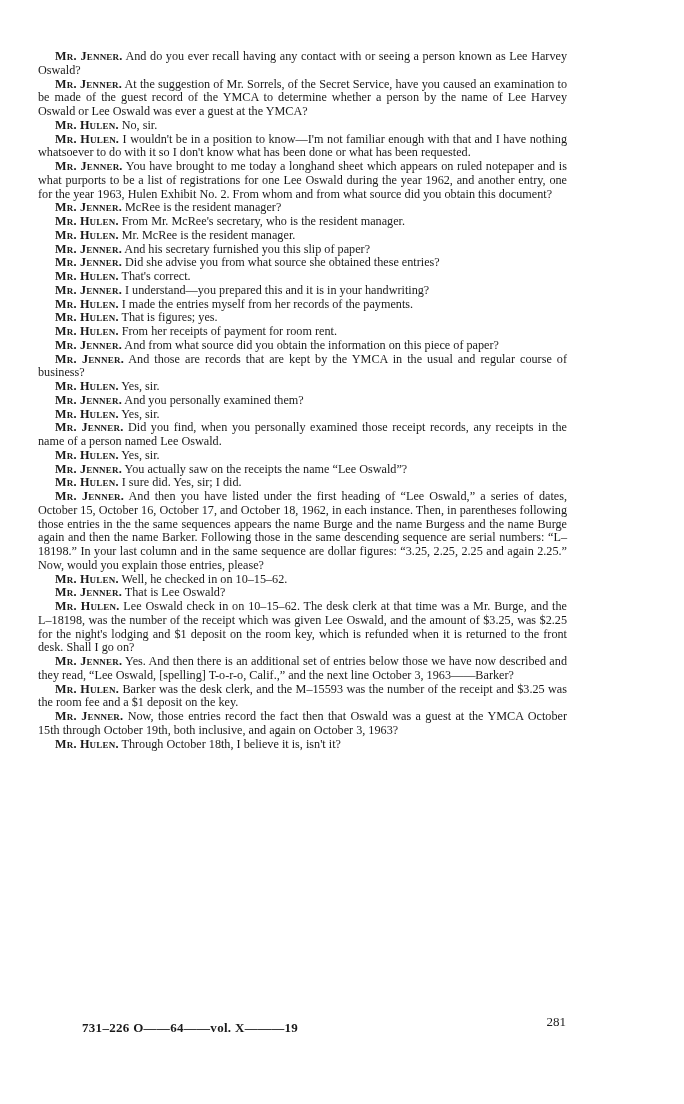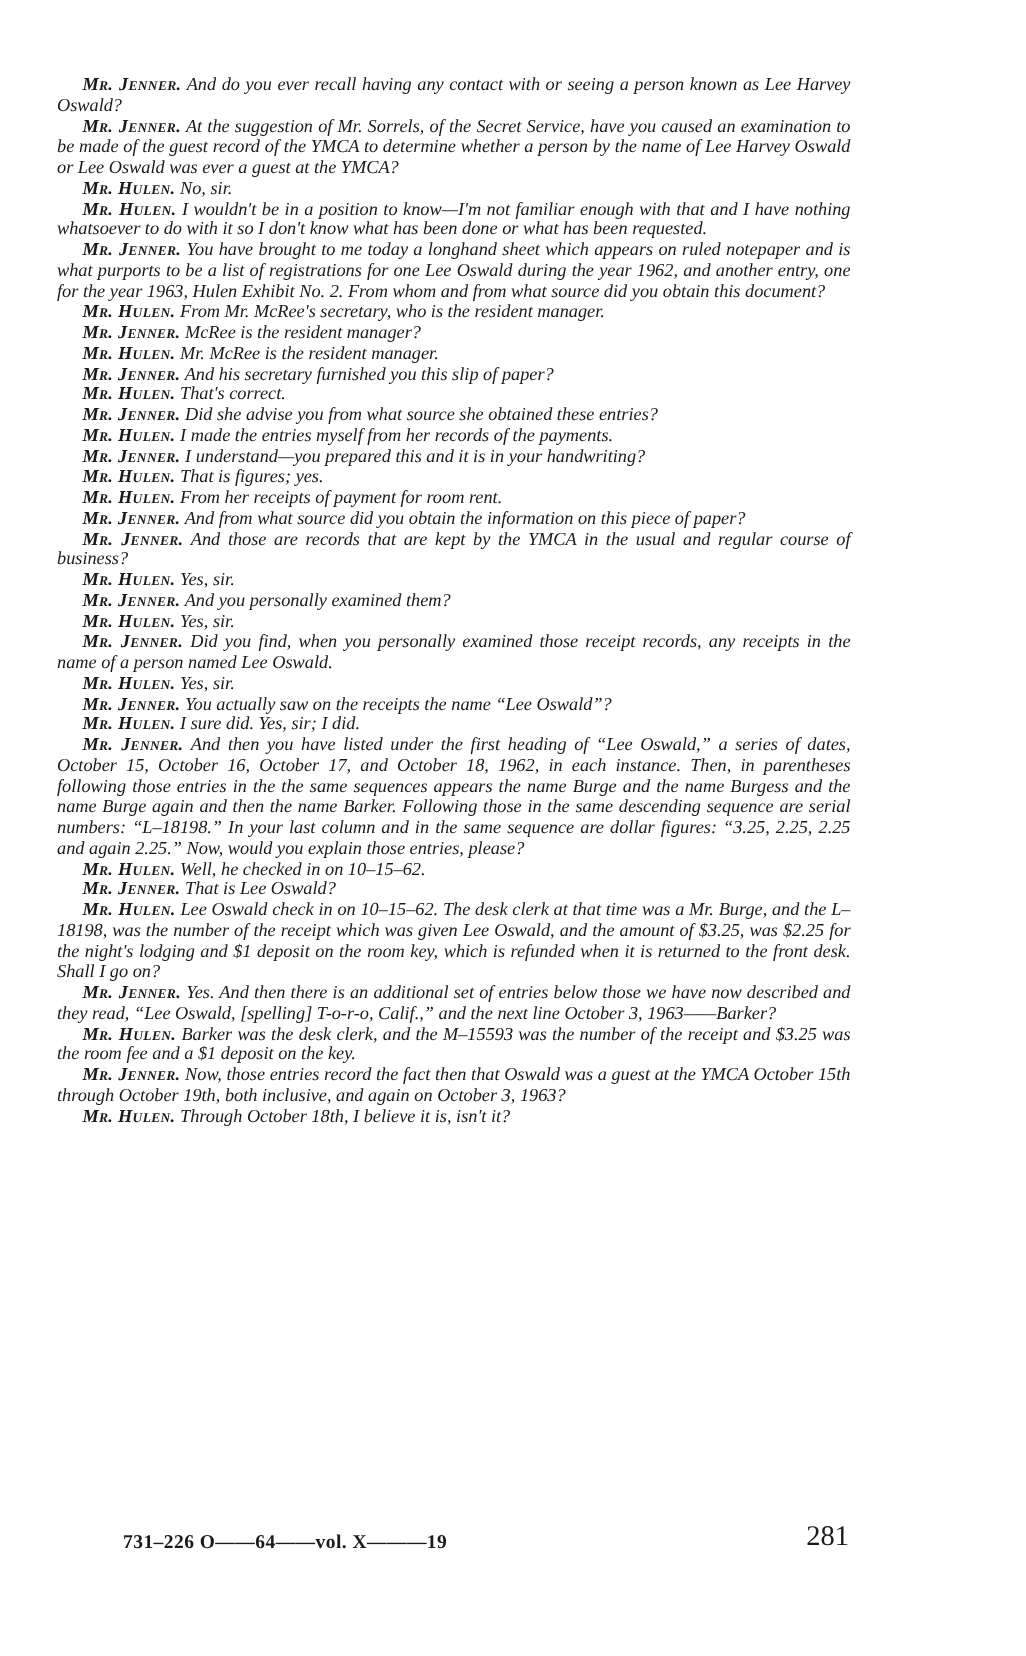--- a/index.html
+++ b/index.html
@@ -8,50 +8,50 @@
     position: absolute;
     left: 38px;
     top: 50px;
     width: 529px;
     font-family: "Liberation Serif", "DejaVu Serif", serif;
     font-size: 12.2px;
     line-height: 13.75px;
     color: #1a1a1a;
     text-align: justify;
   }
-  .para { margin: 0; text-indent: 17px; font-style: italic; }
+  .para { margin: 0; text-indent: 17px; }
   .speaker { font-variant: small-caps; font-weight: bold; letter-spacing: 0.2px; }
   .footer {
     position: absolute;
     left: 82px;
     top: 1014px;
     width: 490px;
     font-family: "Liberation Serif", "DejaVu Serif", serif;
     color: #1a1a1a;
   }
   .footer-code { font-size: 13px; font-weight: bold; position: absolute; left: 0; top: 6px; letter-spacing: 0.3px; }
-  .page-number { font-size: 19px; position: absolute; right: 6px; top: 0; }
+  .page-number { font-size: 13px; position: absolute; right: 6px; top: 0; }
 </style>
 </head>
 <body>
 
 <div class="page">
   <p class="para"><span class="speaker">Mr. Jenner.</span> <span>And do you ever recall having any contact with or seeing a person known as Lee Harvey Oswald?</span></p>
   <p class="para"><span class="speaker">Mr. Jenner.</span> <span>At the suggestion of Mr. Sorrels, of the Secret Service, have you caused an examination to be made of the guest record of the YMCA to determine whether a person by the name of Lee Harvey Oswald or Lee Oswald was ever a guest at the YMCA?</span></p>
   <p class="para"><span class="speaker">Mr. Hulen.</span> <span>No, sir.</span></p>
   <p class="para"><span class="speaker">Mr. Hulen.</span> <span>I wouldn't be in a position to know—I'm not familiar enough with that and I have nothing whatsoever to do with it so I don't know what has been done or what has been requested.</span></p>
   <p class="para"><span class="speaker">Mr. Jenner.</span> <span>You have brought to me today a longhand sheet which appears on ruled notepaper and is what purports to be a list of registrations for one Lee Oswald during the year 1962, and another entry, one for the year 1963, Hulen Exhibit No. 2.  From whom and from what source did you obtain this document?</span></p>
+  <p class="para"><span class="speaker">Mr. Jenner.</span> <span>McRee is the resident manager?</span></p>
   <p class="para"><span class="speaker">Mr. Hulen.</span> <span>From Mr. McRee's secretary, who is the resident manager.</span></p>
-  <p class="para"><span class="speaker">Mr. Jenner.</span> <span>McRee is the resident manager?</span></p>
   <p class="para"><span class="speaker">Mr. Hulen.</span> <span>Mr. McRee is the resident manager.</span></p>
   <p class="para"><span class="speaker">Mr. Jenner.</span> <span>And his secretary furnished you this slip of paper?</span></p>
+  <p class="para"><span class="speaker">Mr. Jenner.</span> <span>Did she advise you from what source she obtained these entries?</span></p>
   <p class="para"><span class="speaker">Mr. Hulen.</span> <span>That's correct.</span></p>
-  <p class="para"><span class="speaker">Mr. Jenner.</span> <span>Did she advise you from what source she obtained these entries?</span></p>
+  <p class="para"><span class="speaker">Mr. Jenner.</span> <span>I understand—you prepared this and it is in your handwriting?</span></p>
   <p class="para"><span class="speaker">Mr. Hulen.</span> <span>I made the entries myself from her records of the payments.</span></p>
-  <p class="para"><span class="speaker">Mr. Jenner.</span> <span>I understand—you prepared this and it is in your handwriting?</span></p>
   <p class="para"><span class="speaker">Mr. Hulen.</span> <span>That is figures; yes.</span></p>
   <p class="para"><span class="speaker">Mr. Hulen.</span> <span>From her receipts of payment for room rent.</span></p>
   <p class="para"><span class="speaker">Mr. Jenner.</span> <span>And from what source did you obtain the information on this piece of paper?</span></p>
   <p class="para"><span class="speaker">Mr. Jenner.</span> <span>And those are records that are kept by the YMCA in the usual and regular course of business?</span></p>
   <p class="para"><span class="speaker">Mr. Hulen.</span> <span>Yes, sir.</span></p>
   <p class="para"><span class="speaker">Mr. Jenner.</span> <span>And you personally examined them?</span></p>
   <p class="para"><span class="speaker">Mr. Hulen.</span> <span>Yes, sir.</span></p>
   <p class="para"><span class="speaker">Mr. Jenner.</span> <span>Did you find, when you personally examined those receipt records, any receipts in the name of a person named Lee Oswald.</span></p>
   <p class="para"><span class="speaker">Mr. Hulen.</span> <span>Yes, sir.</span></p>
   <p class="para"><span class="speaker">Mr. Jenner.</span> <span>You actually saw on the receipts the name “Lee Oswald”?</span></p>

